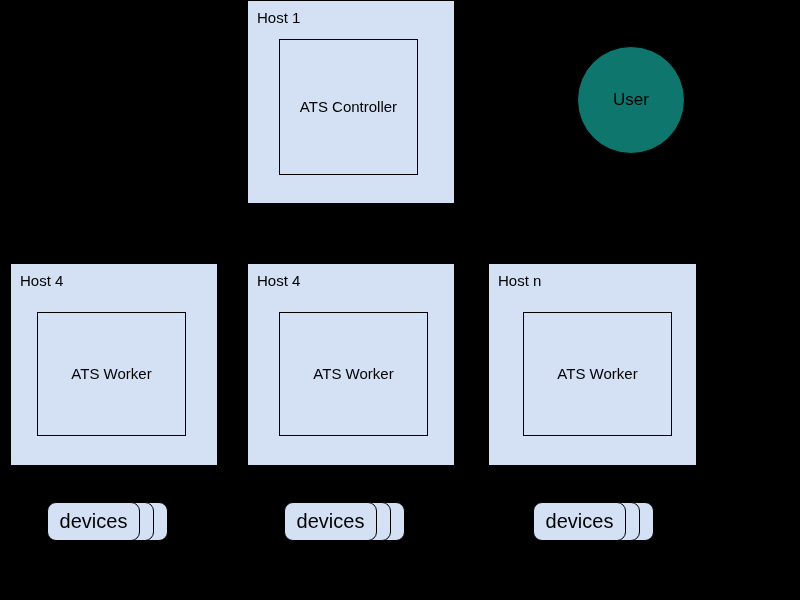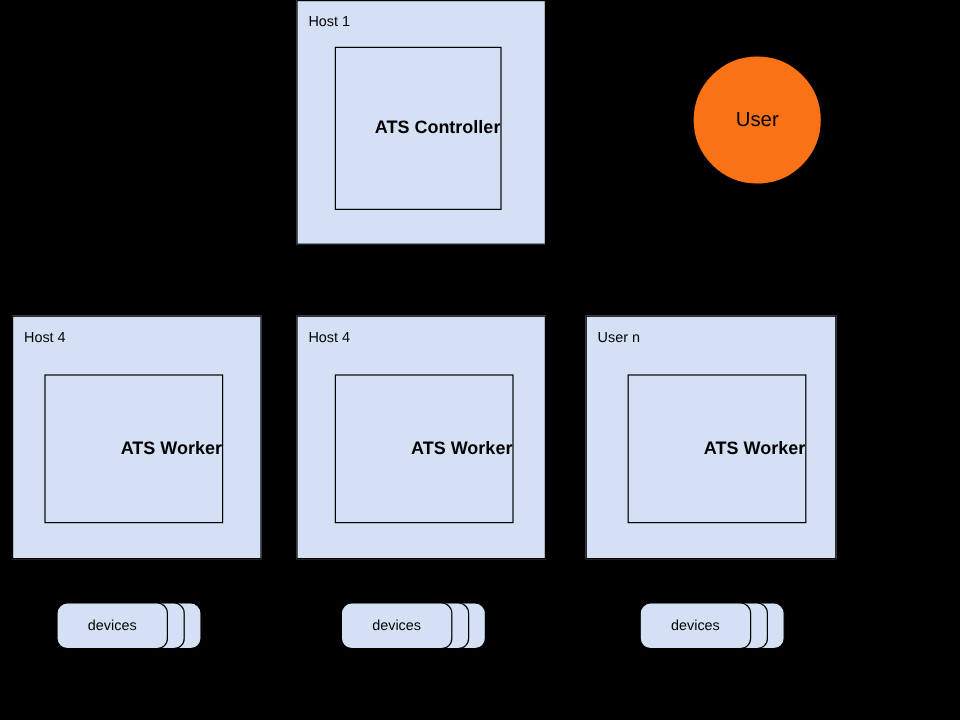--- a/index.html
+++ b/index.html
@@ -20,48 +20,47 @@
   .host-box {
     position: absolute;
     background: #d4e1f4;
     border: 1px solid #000000;
     box-sizing: border-box;
   }
   .host-label {
     position: absolute;
     left: 9px;
     top: 8px;
-    font-size: 12px;
+    font-size: 15px;
     line-height: 18px;
     color: #000000;
     white-space: nowrap;
   }
 
   
   .component-box {
     position: absolute;
     background: #d4e1f4;
     border: 1px solid #000000;
     box-sizing: border-box;
     display: flex;
     align-items: center;
-    justify-content: flex-end;
-    font-weight: bold;
+    justify-content: center;
   }
   .component-label {
     font-size: 15px;
     line-height: 18px;
     color: #000000;
     white-space: nowrap;
   }
 
   
   .user-circle {
     position: absolute;
-    background: #f97316;
+    background: #0f766e;
     border: 1px solid #000000;
     border-radius: 50%;
     box-sizing: border-box;
     display: flex;
     align-items: center;
     justify-content: center;
   }
   .user-label {
     font-size: 17px;
     line-height: 20px;
@@ -88,21 +87,21 @@
   .devices-layer.back  { left: 28px; z-index: 1; }
   .devices-layer.mid   { left: 14px; z-index: 2; }
   .devices-layer.front {
     left: 0;
     z-index: 3;
     display: flex;
     align-items: center;
     justify-content: center;
   }
   .devices-label {
-    font-size: 12px;
+    font-size: 20px;
     line-height: 19px;
     color: #000000;
     white-space: nowrap;
   }
 </style>
 </head>
 <body>
 
 <div id="canvas">
 
@@ -125,21 +124,21 @@
   </div>
 
   <div class="host-box" id="host-3-box" style="left:247px; top:263px; width:208px; height:203px;">
     <span class="host-label">Host 4</span>
     <div class="component-box" style="left:31px; top:48px; width:149px; height:124px;">
       <span class="component-label">ATS Worker</span>
     </div>
   </div>
 
   <div class="host-box" id="host-n-box" style="left:488px; top:263px; width:209px; height:203px;">
-    <span class="host-label">User n</span>
+    <span class="host-label">Host n</span>
     <div class="component-box" style="left:34px; top:48px; width:149px; height:124px;">
       <span class="component-label">ATS Worker</span>
     </div>
   </div>
 
   <div class="devices-stack" style="left:47px; top:502px;">
     <div class="devices-layer back"></div>
     <div class="devices-layer mid"></div>
     <div class="devices-layer front">
       <span class="devices-label">devices</span>

